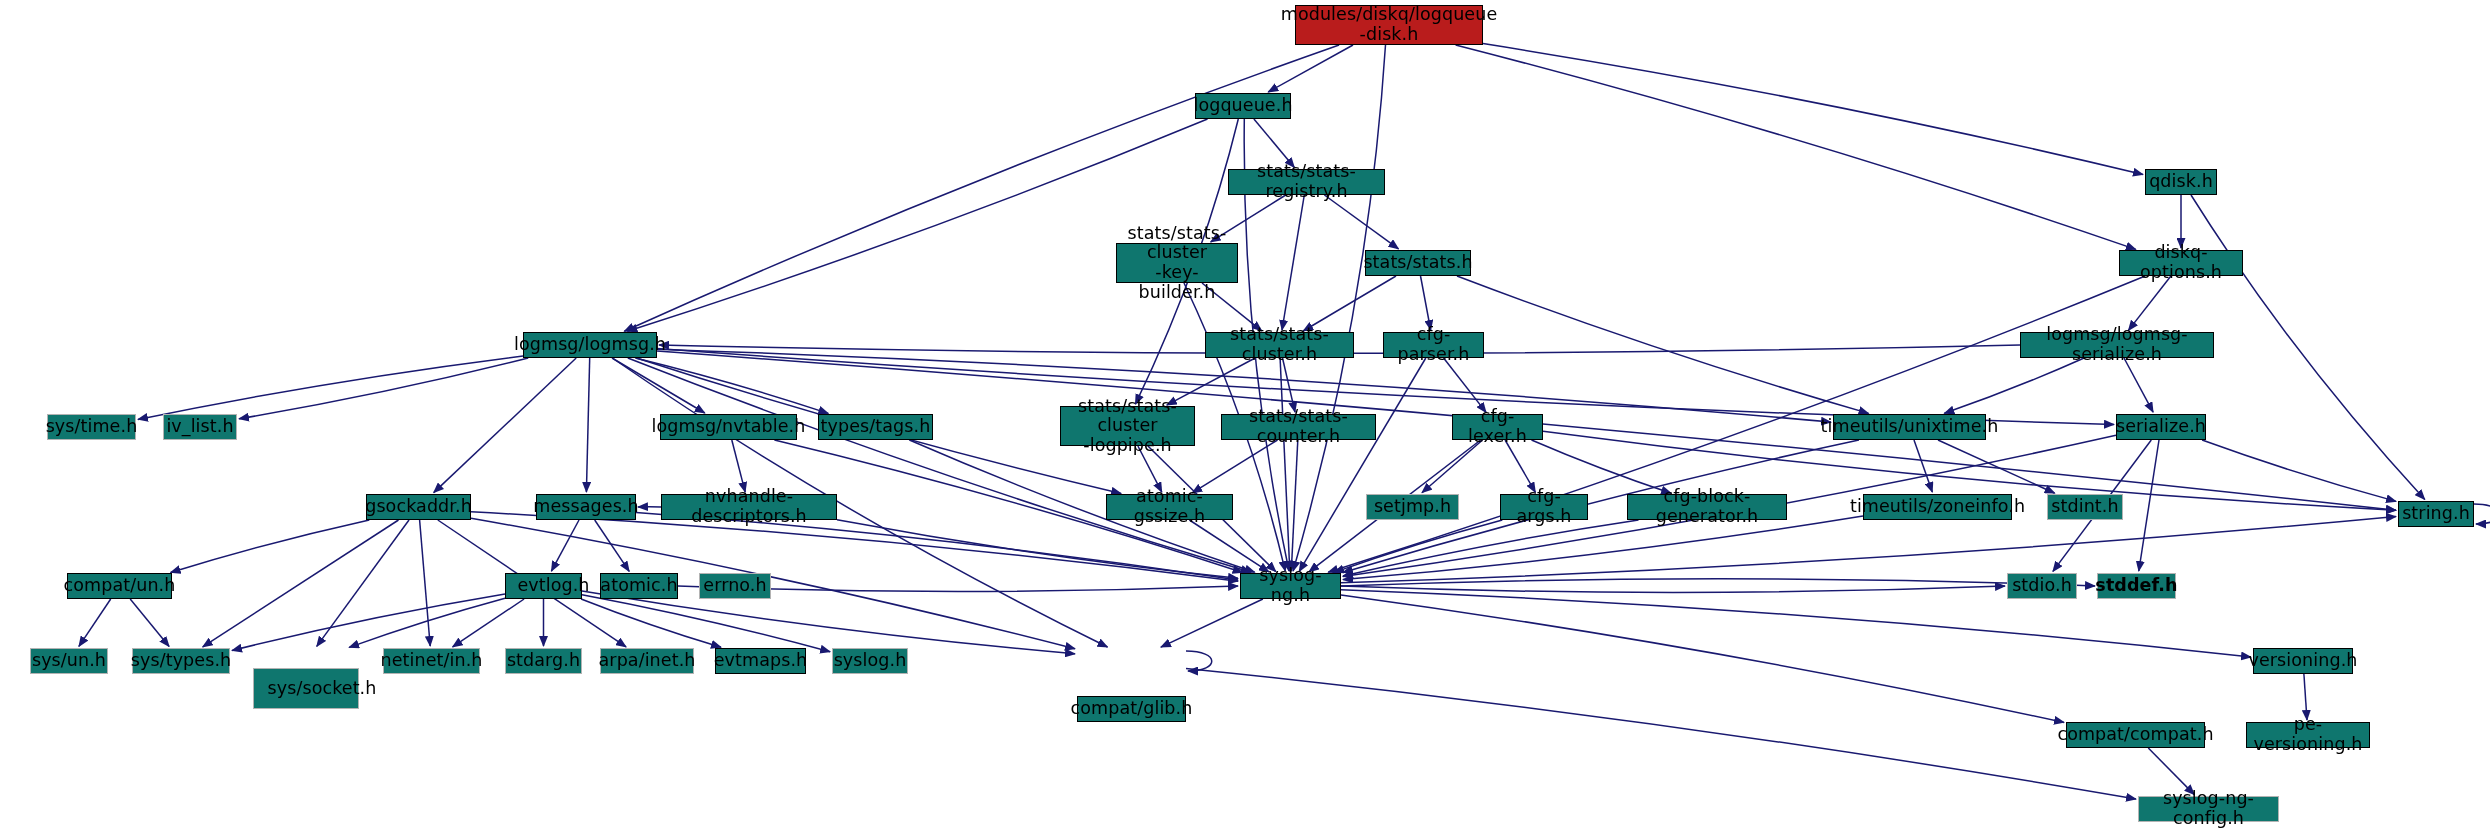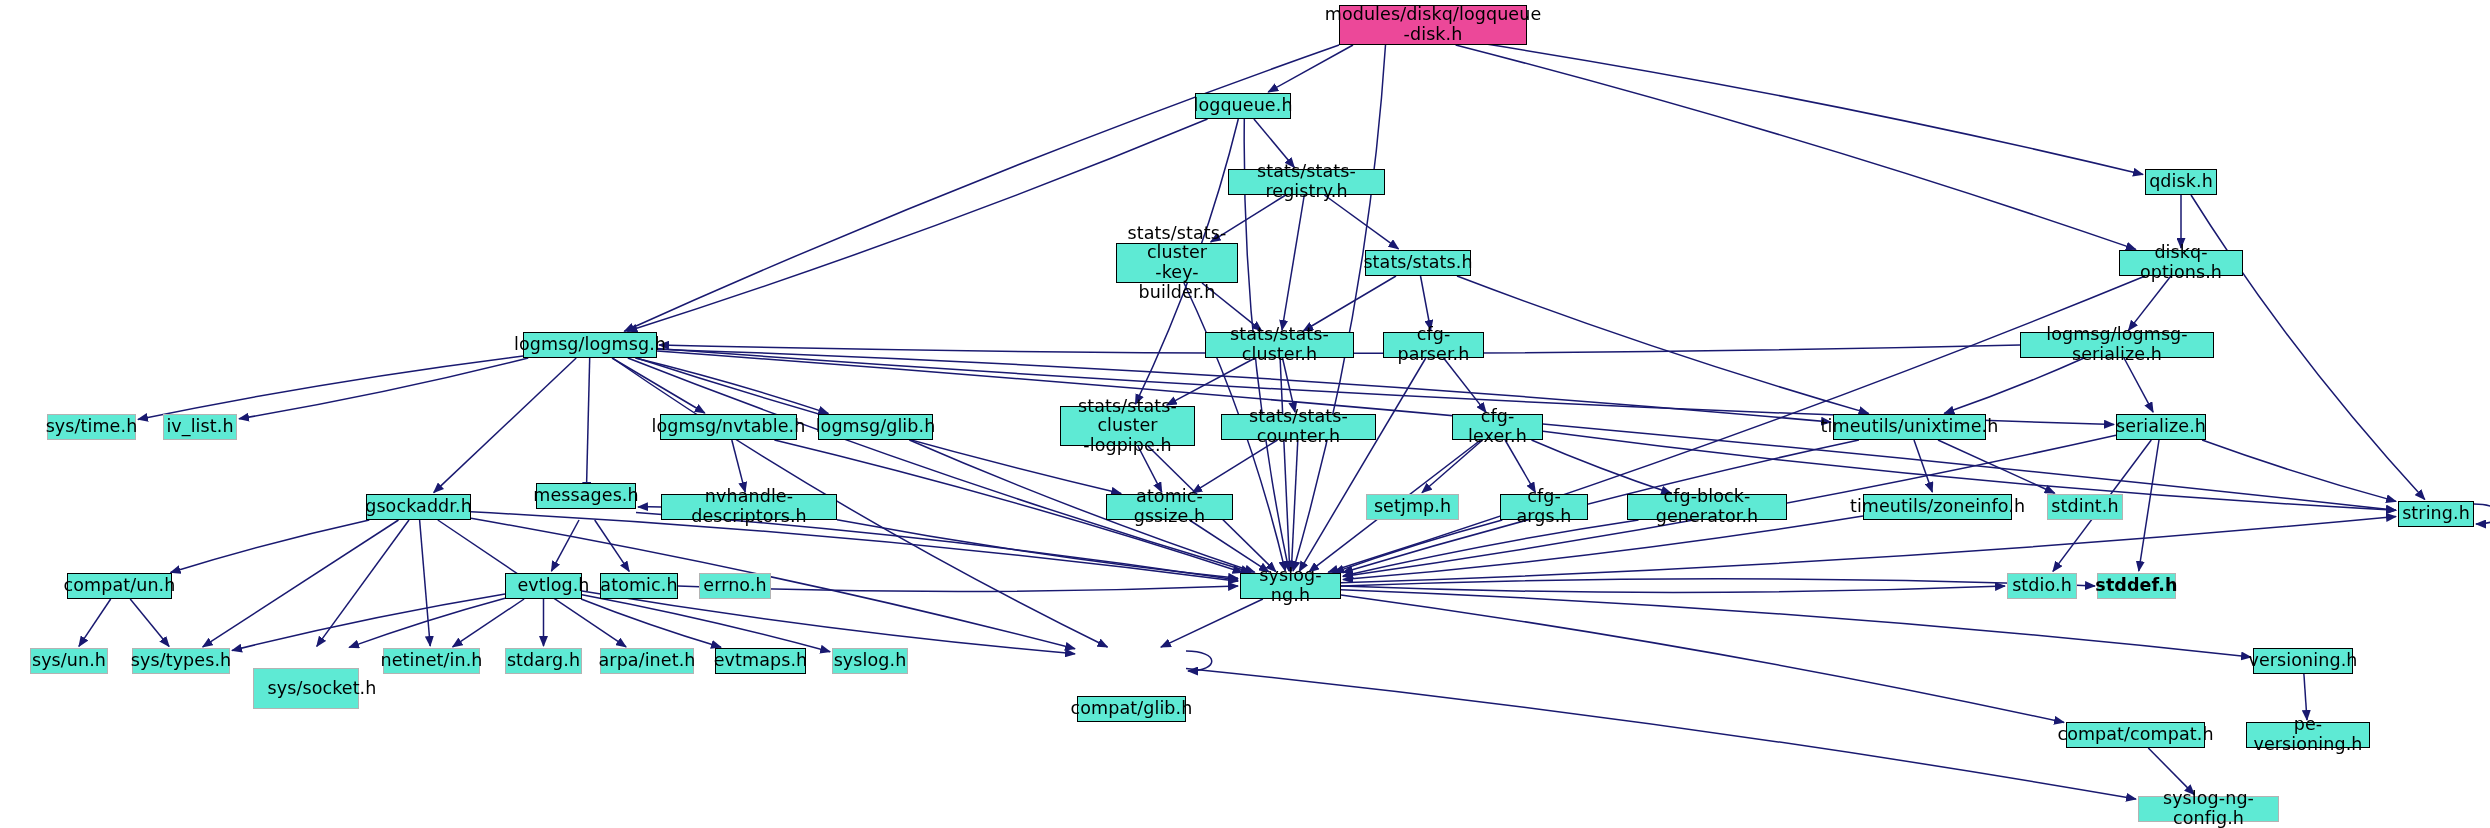--- a/index.html
+++ b/index.html
@@ -1,24 +1,24 @@
 <!DOCTYPE html>
 <html><head>
 <meta charset="utf-8">
 <style>
   html,body{margin:0;padding:0;background:#ffffff;}
   #graph-root{position:relative;width:2490px;height:828px;background:#ffffff;
     font-family:"DejaVu Sans","Liberation Sans",sans-serif;overflow:hidden;}
   svg#edges{position:absolute;left:0;top:0;width:2490px;height:828px;}
   .node{position:absolute;box-sizing:border-box;display:flex;align-items:center;
-    justify-content:center;text-align:center;background:#5eead4;
+    justify-content:center;text-align:center;background:#0f766e;
     font-size:17.5px;color:#000000;line-height:1.12;letter-spacing:0.1px;z-index:5;}
   .node.b{border:1.6px solid #000000;}
   .node.g{border:1.3px solid #b3b3b3;}
-  .node.root{border:1.6px solid #000000;background:#ec4899;margin-left:44px;}
+  .node.root{border:1.6px solid #000000;background:#b91c1c;}
   .node span{display:block;padding:0 5px;white-space:pre-line;}
 </style>
 </head>
 <body>
 
 <div id="graph-root">
   <svg id="edges" viewBox="0 0 2490 828" preserveAspectRatio="none">
     <defs>
       <marker id="ah" markerWidth="11" markerHeight="9" refX="10" refY="4.5" orient="auto" markerUnits="userSpaceOnUse">
         <path d="M0,0 L11,4.5 L0,9 z" fill="#191970"></path>
@@ -163,21 +163,21 @@
       <div class="node g" style="left: 47px; top: 414px; width: 89px; height: 26px;">
         <span>sys/time.h</span>
       </div>
       <div class="node g" style="left: 163px; top: 414px; width: 74px; height: 26px;">
         <span>iv_list.h</span>
       </div>
       <div class="node b" style="left: 660px; top: 414px; width: 137px; height: 26px;">
         <span>logmsg/nvtable.h</span>
       </div>
       <div class="node b" style="left: 818px; top: 414px; width: 115px; height: 26px;">
-        <span>logmsg/glib.h</span>
+        <span>types/tags.h</span>
       </div>
       <div class="node b" style="left: 1060px; top: 406px; width: 135px; height: 40px;">
         <span>stats/stats-cluster
 -logpipe.h</span>
       </div>
       <div class="node b" style="left: 1221px; top: 414px; width: 155px; height: 26px;">
         <span>stats/stats-counter.h</span>
       </div>
       <div class="node b" style="left: 1452px; top: 414px; width: 91px; height: 26px;">
         <span>cfg-lexer.h</span>
@@ -187,21 +187,21 @@
       </div>
       <div class="node b" style="left: 2116px; top: 414px; width: 90px; height: 26px;">
         <span>serialize.h</span>
       </div>
       <div class="node b" style="left: 2398px; top: 501px; width: 76px; height: 26px;">
         <span>string.h</span>
       </div>
       <div class="node b" style="left: 366px; top: 494px; width: 105px; height: 26px;">
         <span>gsockaddr.h</span>
       </div>
-      <div class="node b" style="left: 536px; top: 483px; width: 100px; height: 26px;">
+      <div class="node b" style="left: 536px; top: 494px; width: 100px; height: 26px;">
         <span>messages.h</span>
       </div>
       <div class="node b" style="left: 661px; top: 494px; width: 176px; height: 26px;">
         <span>nvhandle-descriptors.h</span>
       </div>
       <div class="node b" style="left: 1106px; top: 494px; width: 127px; height: 26px;">
         <span>atomic-gssize.h</span>
       </div>
       <div class="node g" style="left: 1366px; top: 494px; width: 93px; height: 26px;">
         <span>setjmp.h</span>

